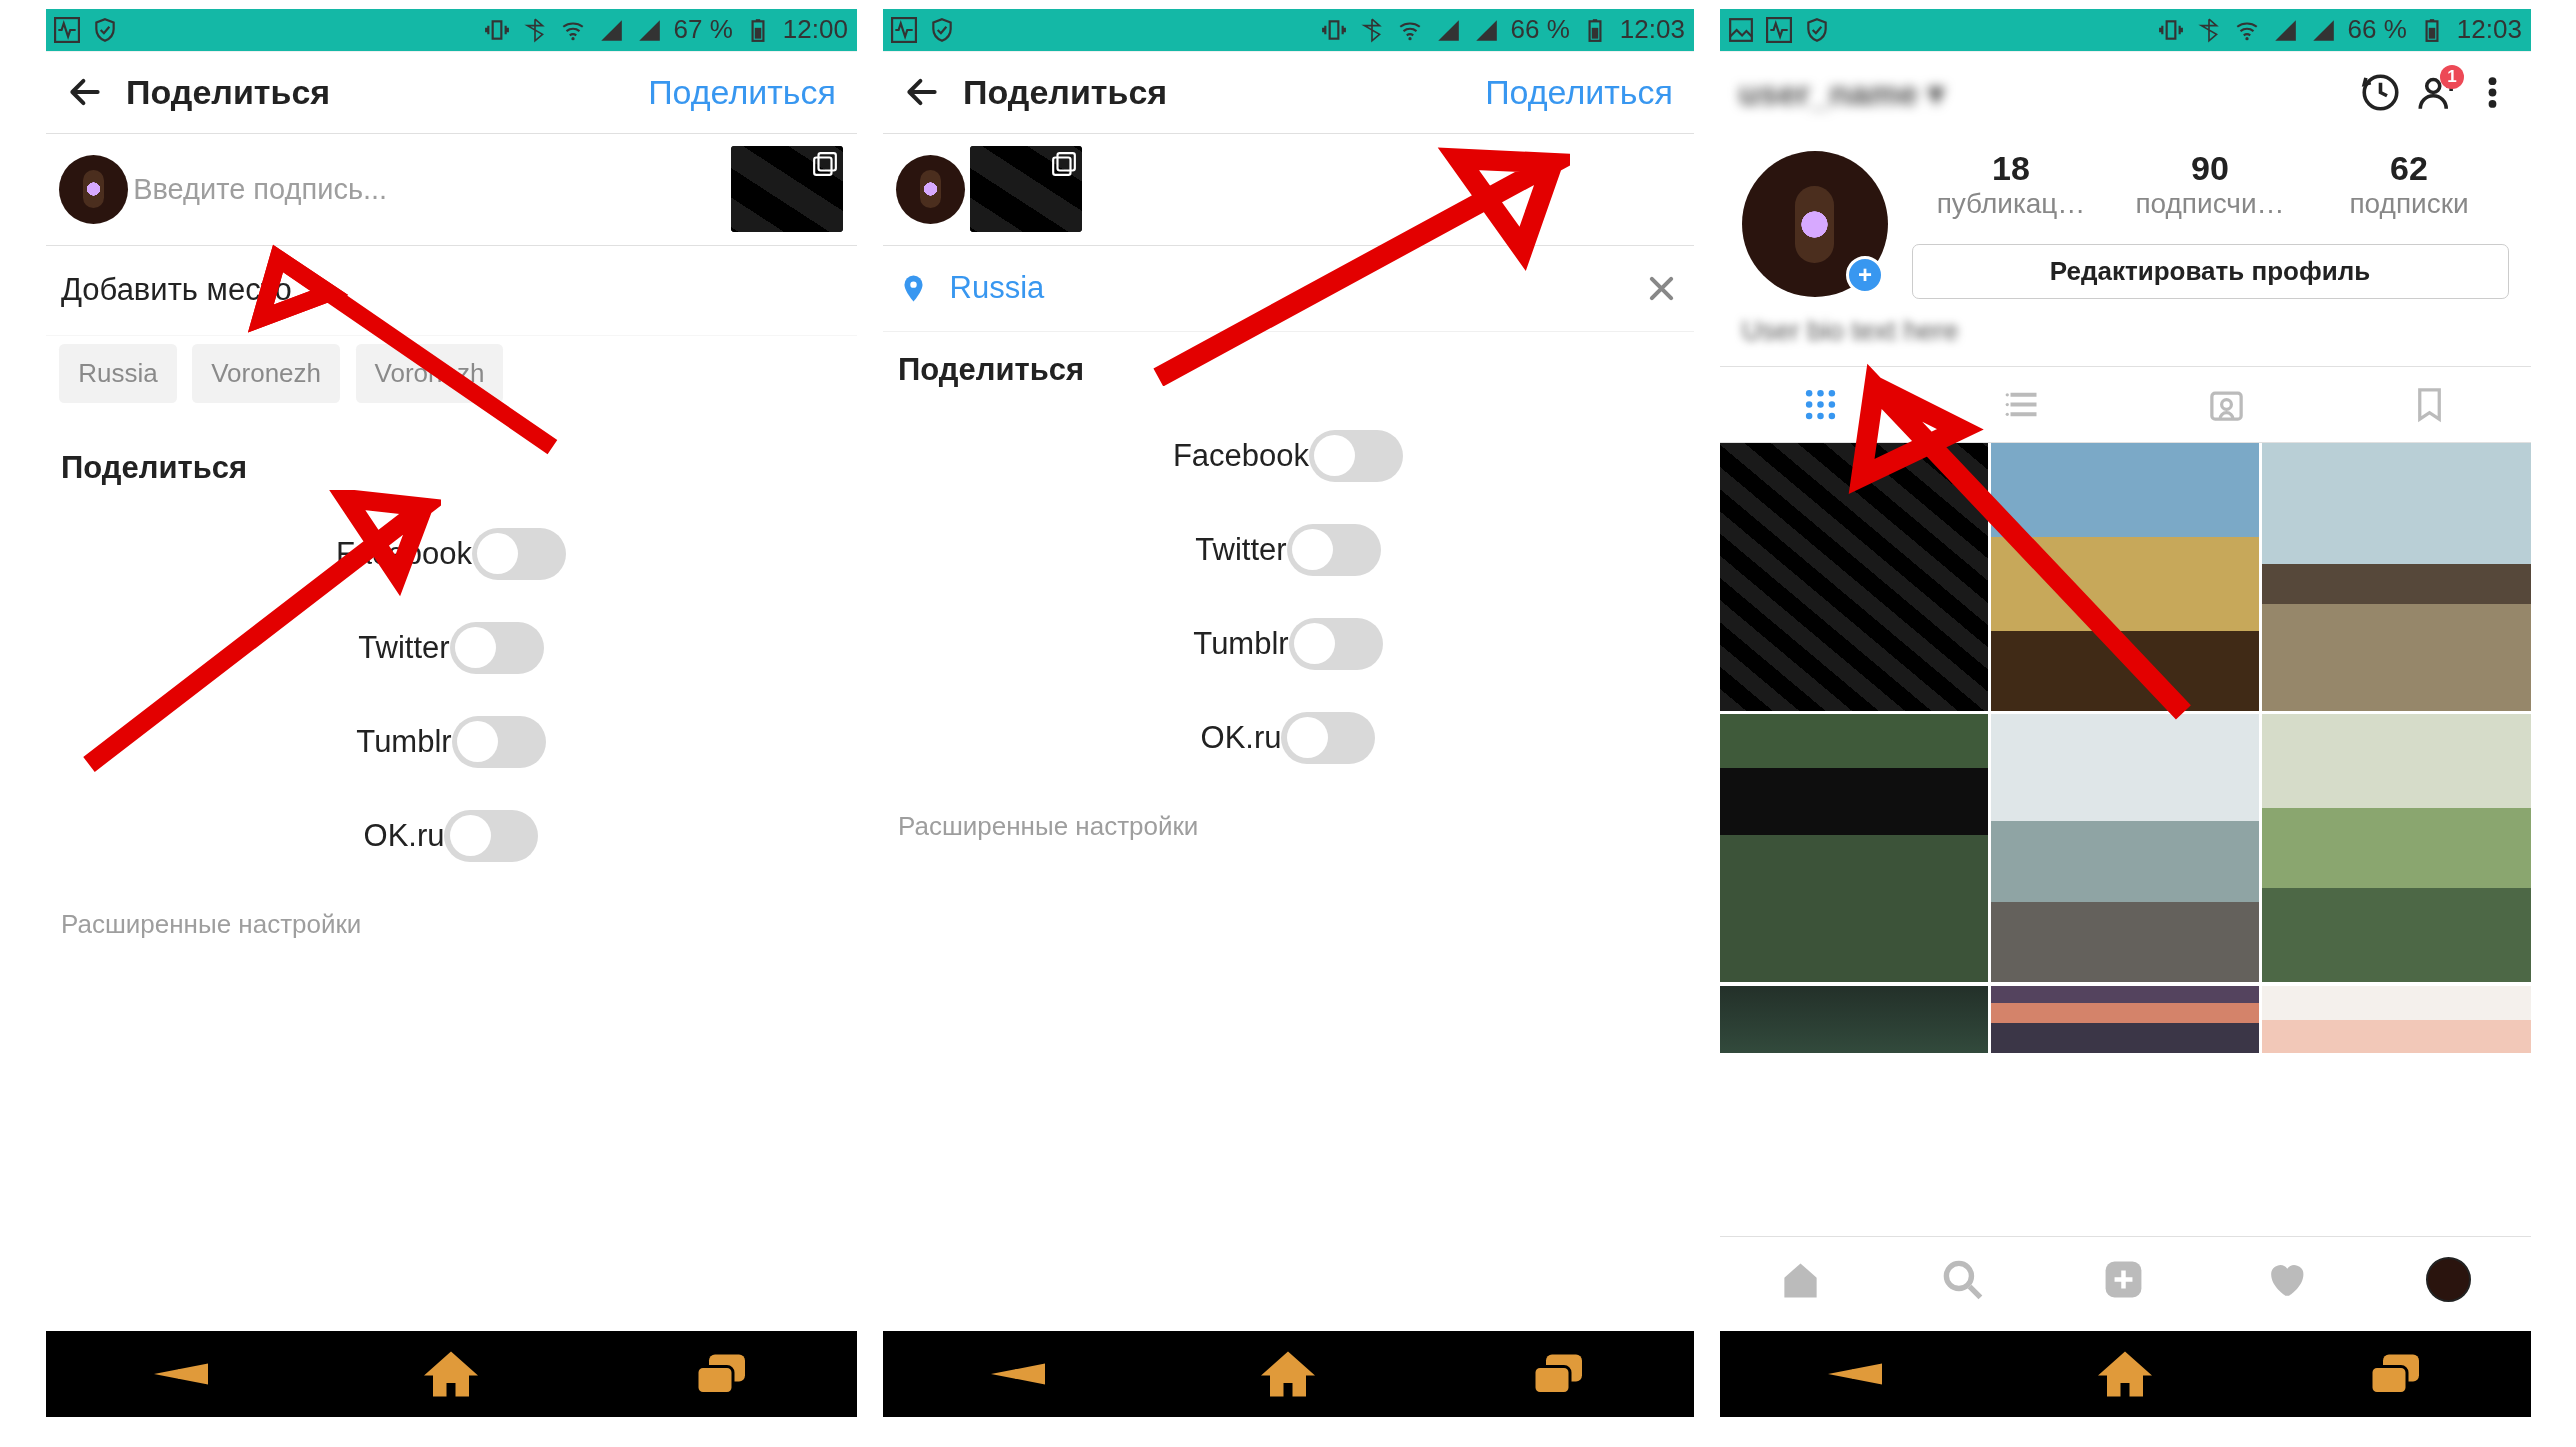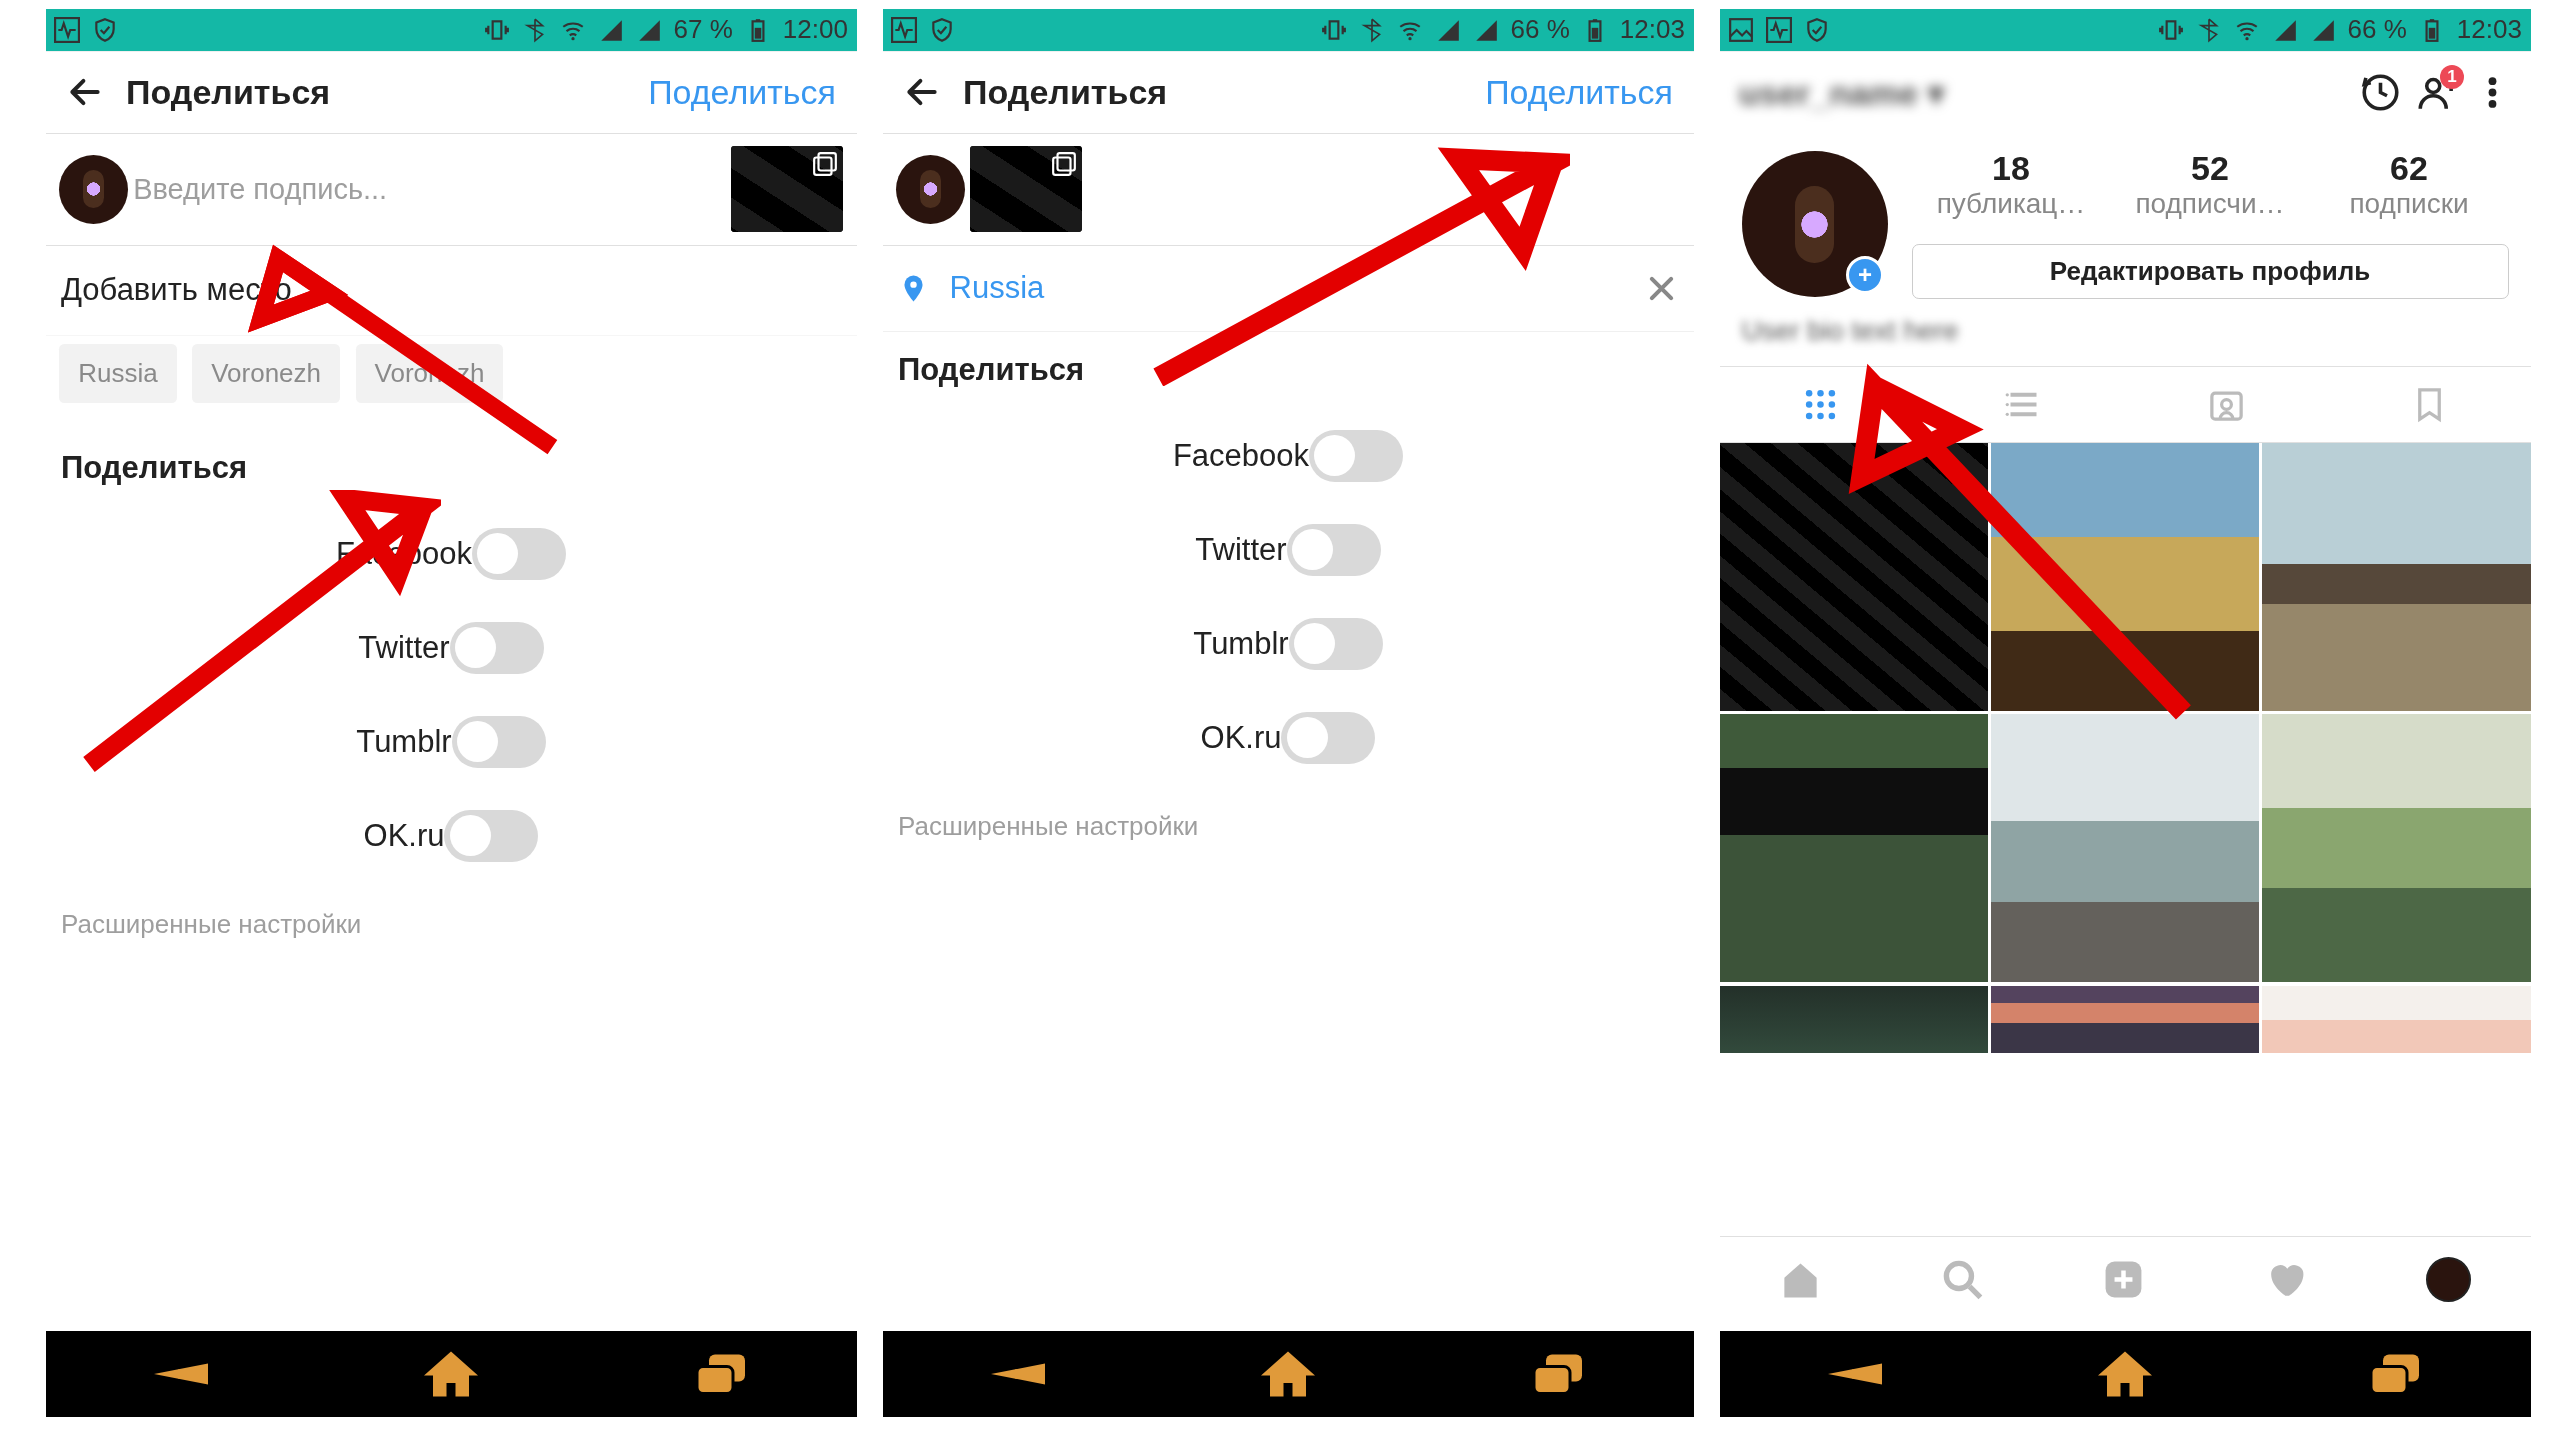--- a/index.html
+++ b/index.html
@@ -388,21 +388,21 @@
     <div class="big-avatar">
       <div class="plus-badge">+</div>
     </div>
     <div class="stats">
       <div class="stats-row">
         <div class="stat">
             <div class="n">18</div>
             <div class="l">публикац…</div>
           </div>
         <div class="stat">
-            <div class="n">52</div>
+            <div class="n">90</div>
             <div class="l">подписчи…</div>
           </div>
         <div class="stat">
             <div class="n">62</div>
             <div class="l">подписки</div>
           </div>
       </div>
       <button class="edit-btn">Редактировать профиль</button>
     </div>
   </div>

